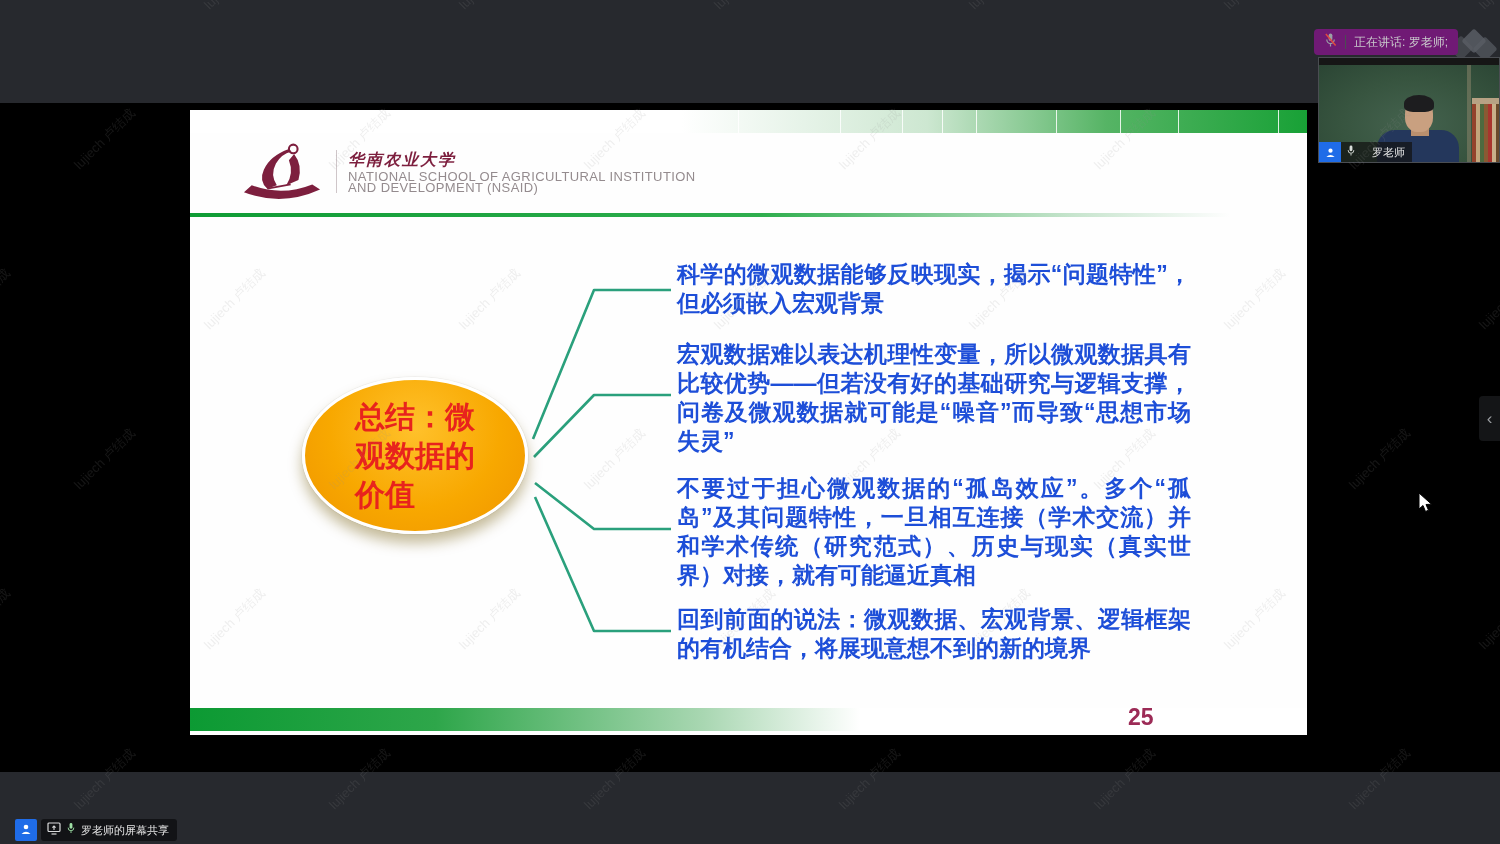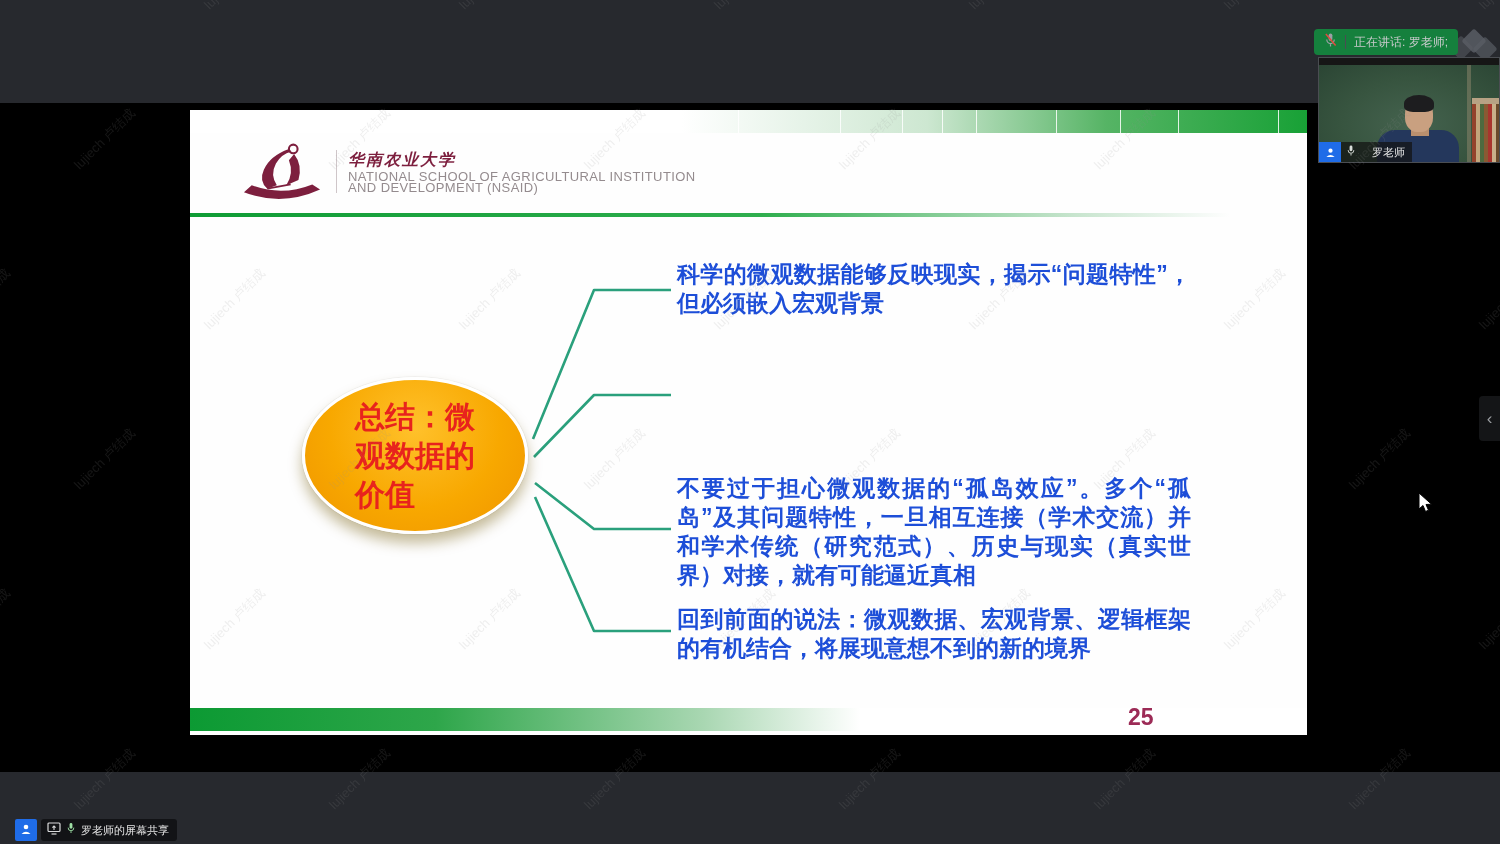--- a/index.html
+++ b/index.html
@@ -7,21 +7,21 @@
   body {
     position: relative;
     background: #27292e;
     overflow: hidden;
     font-family: "Liberation Sans", sans-serif;
   }
   
   .backdrop { position:absolute; left:0; top:103px; width:1500px; height:669px; background:#000; }
   .speak-tag {
     position:absolute; left:1314px; top:29px; height:26px;
-    background:#15803d; border-radius:4px;
+    background:#701a75; border-radius:4px;
     display:flex; align-items:center; gap:8px; padding:0 10px;
     z-index:20;
   }
   .speak-tag .vline { width:1px; height:14px; background:#4a4d52; }
   .speak-label { font-size:12px; color:#c9cacc; white-space:nowrap; }
   .brand { position:absolute; left:1450px; top:31px; width:50px; height:30px; z-index:19; }
   .brand .dm { position:absolute; width:18px; height:18px; background:#595d64; border-radius:3px; transform:rotate(45deg); }
   .dm1 { left:2px;  top:8px;  opacity:.55; }
   .dm2 { left:15px; top:1px;  opacity:.85; }
   .dm3 { left:26px; top:9px;  opacity:.70; }
@@ -146,20 +146,21 @@
     <polyline points="345,387 404,521 481,521" fill="none" stroke="#2aa07c" stroke-width="2.6" stroke-linejoin="round"></polyline>
   </svg>
 
   <div class="topic">
     <div class="topic-text">总结：微
 观数据的
 价值</div>
   </div>
 
   <div class="branch b1">科学的微观数据能够反映现实，揭示“问题特性”，但必须嵌入宏观背景</div>
+  <div class="branch b2">宏观数据难以表达机理性变量，所以微观数据具有比较优势——但若没有好的基础研究与逻辑支撑，问卷及微观数据就可能是“噪音”而导致“思想市场失灵”</div>
   <div class="branch b3">不要过于担心微观数据的“孤岛效应”。多个“孤岛”及其问题特性，一旦相互连接（学术交流）并和学术传统（研究范式）、历史与现实（真实世界）对接，就有可能逼近真相</div>
   <div class="branch b4">回到前面的说法：微观数据、宏观背景、逻辑框架的有机结合，将展现意想不到的新的境界</div>
 
   <div class="bottombar"></div>
   <div class="pagenum">25</div>
 </div>
 
 <div class="speak-tag">
   <span>
     <svg width="13" height="16" viewBox="0 0 14 17">

